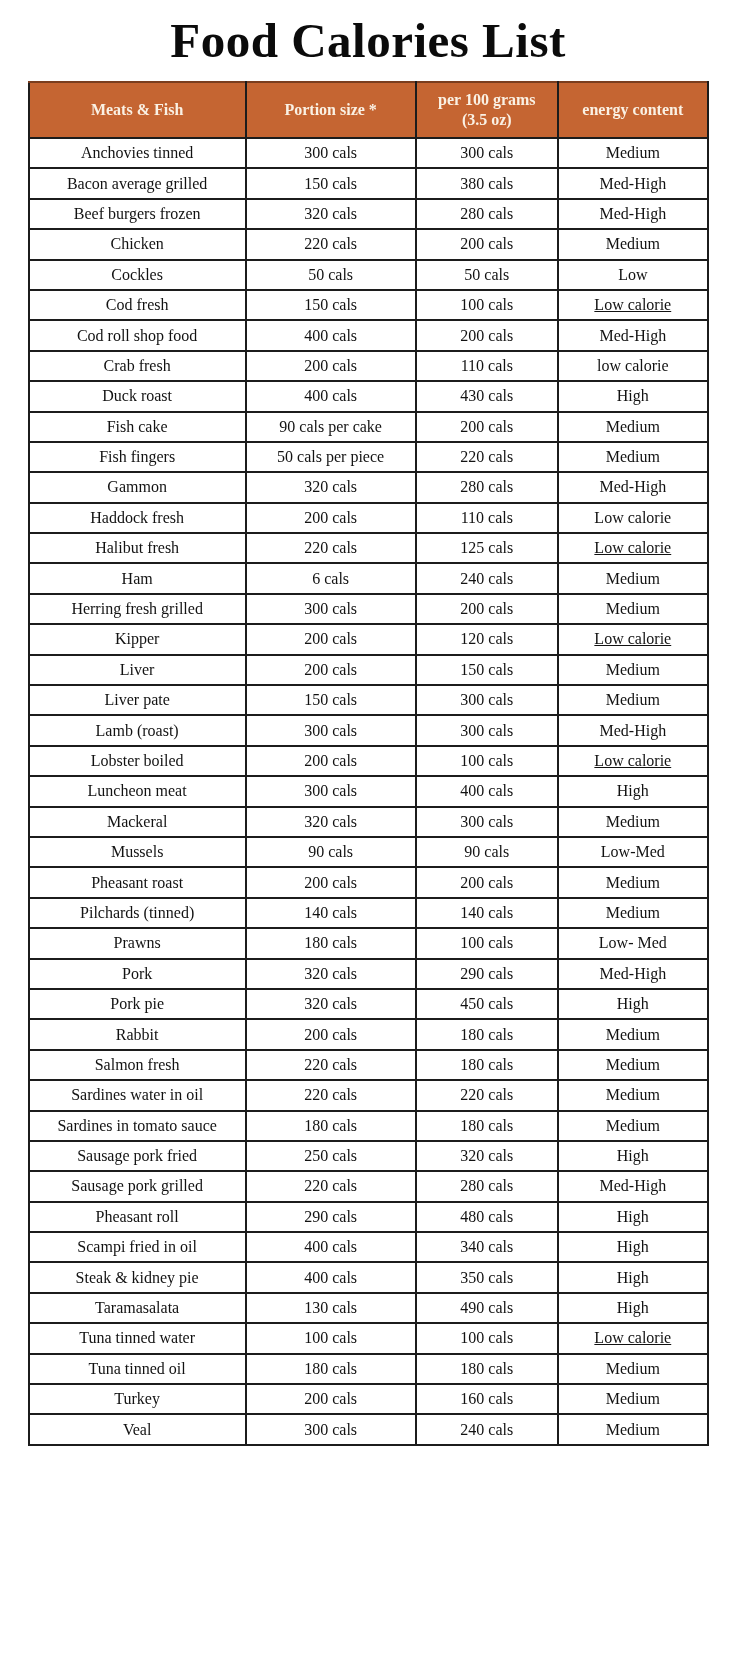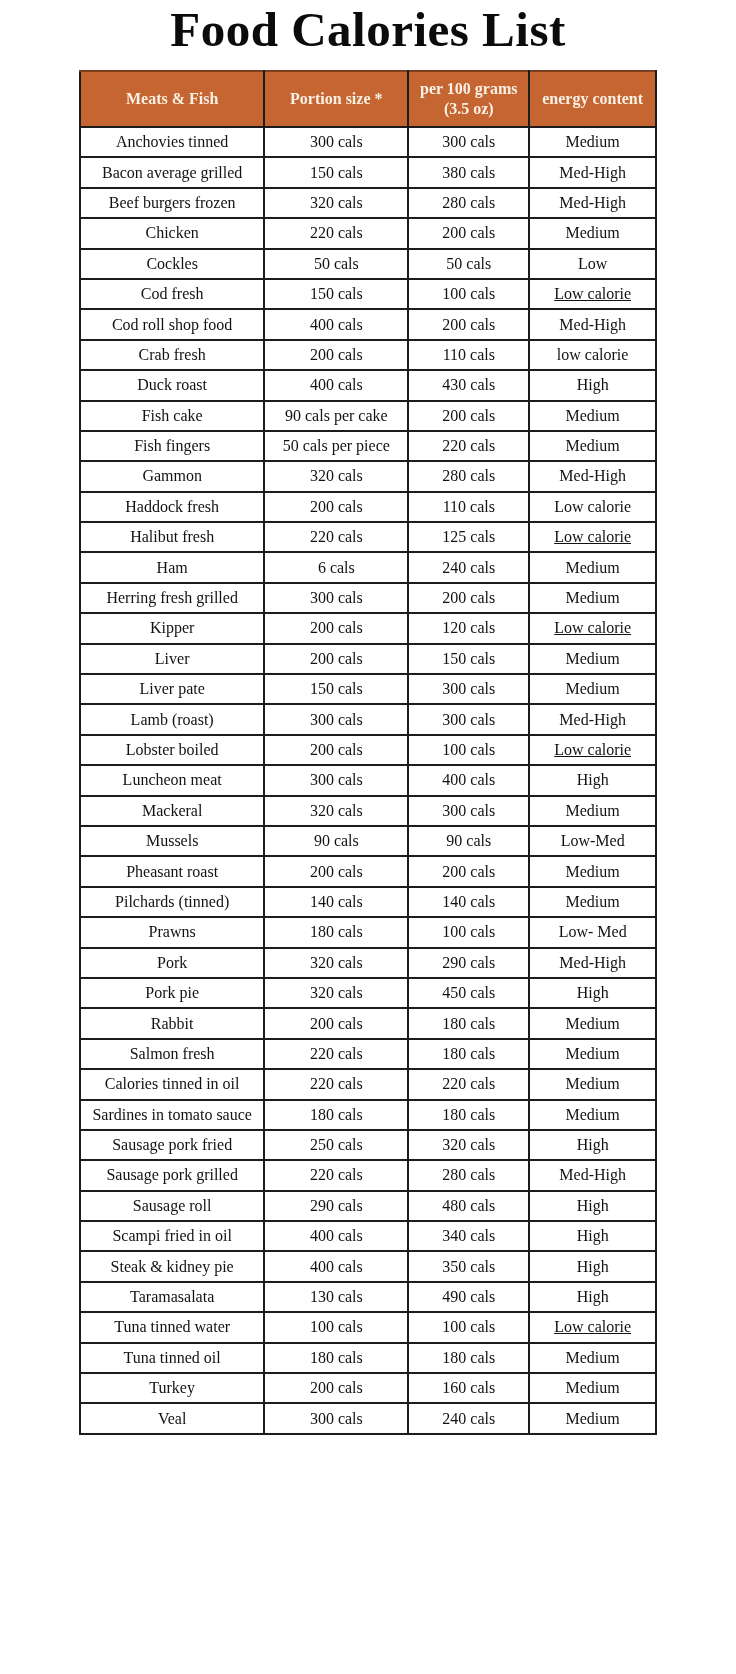--- a/index.html
+++ b/index.html
@@ -8,26 +8,26 @@
     background: #ffffff;
     font-family: "Liberation Serif", serif;
   }
   body { height: 1674px; overflow: hidden; }
 
   .page-title {
     text-align: center;
     font-size: 49px;
     font-weight: bold;
     color: #0b0b0b;
-    padding-top: 1px;
+    padding-top: 12px;
     letter-spacing: 0.5px;
   }
 
   .table-wrap {
-    width: 578px;
+    width: 681px;
     margin: 12px auto 0 auto;
   }
 
   table.calories {
     width: 100%;
     border-collapse: collapse;
     table-layout: fixed;
     border: 2px solid #1c1c1c;
   }
   col.c1 { width: 32%; }
@@ -300,21 +300,21 @@
   </tr>
 
   <tr>
     <td>Salmon fresh</td>
     <td>220 cals</td>
     <td>180 cals</td>
     <td>Medium</td>
   </tr>
 
   <tr>
-    <td>Calories tinned in oil</td>
+    <td>Sardines water in oil</td>
     <td>220 cals</td>
     <td>220 cals</td>
     <td>Medium</td>
   </tr>
 
   <tr>
     <td>Sardines in tomato sauce</td>
     <td>180 cals</td>
     <td>180 cals</td>
     <td>Medium</td>
@@ -328,21 +328,21 @@
   </tr>
 
   <tr>
     <td>Sausage pork grilled</td>
     <td>220 cals</td>
     <td>280 cals</td>
     <td>Med-High</td>
   </tr>
 
   <tr>
-    <td>Sausage roll</td>
+    <td>Pheasant roll</td>
     <td>290 cals</td>
     <td>480 cals</td>
     <td>High</td>
   </tr>
 
   <tr>
     <td>Scampi fried in oil</td>
     <td>400 cals</td>
     <td>340 cals</td>
     <td>High</td>

